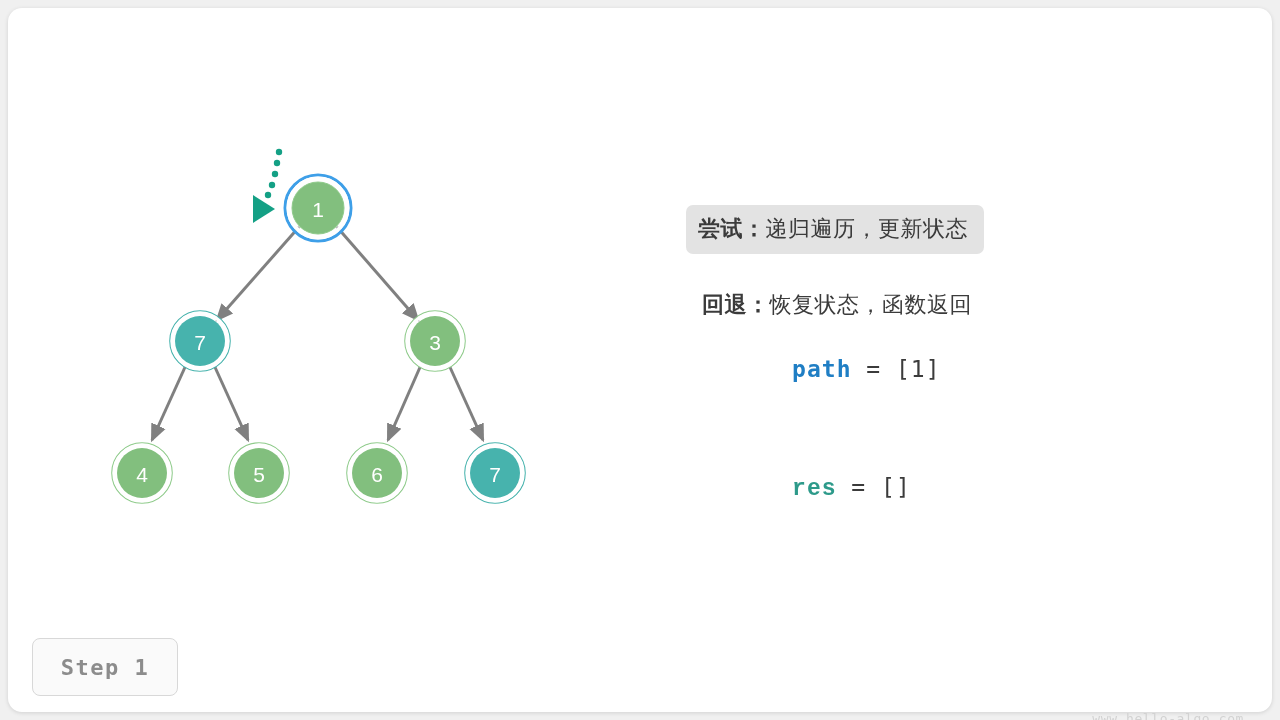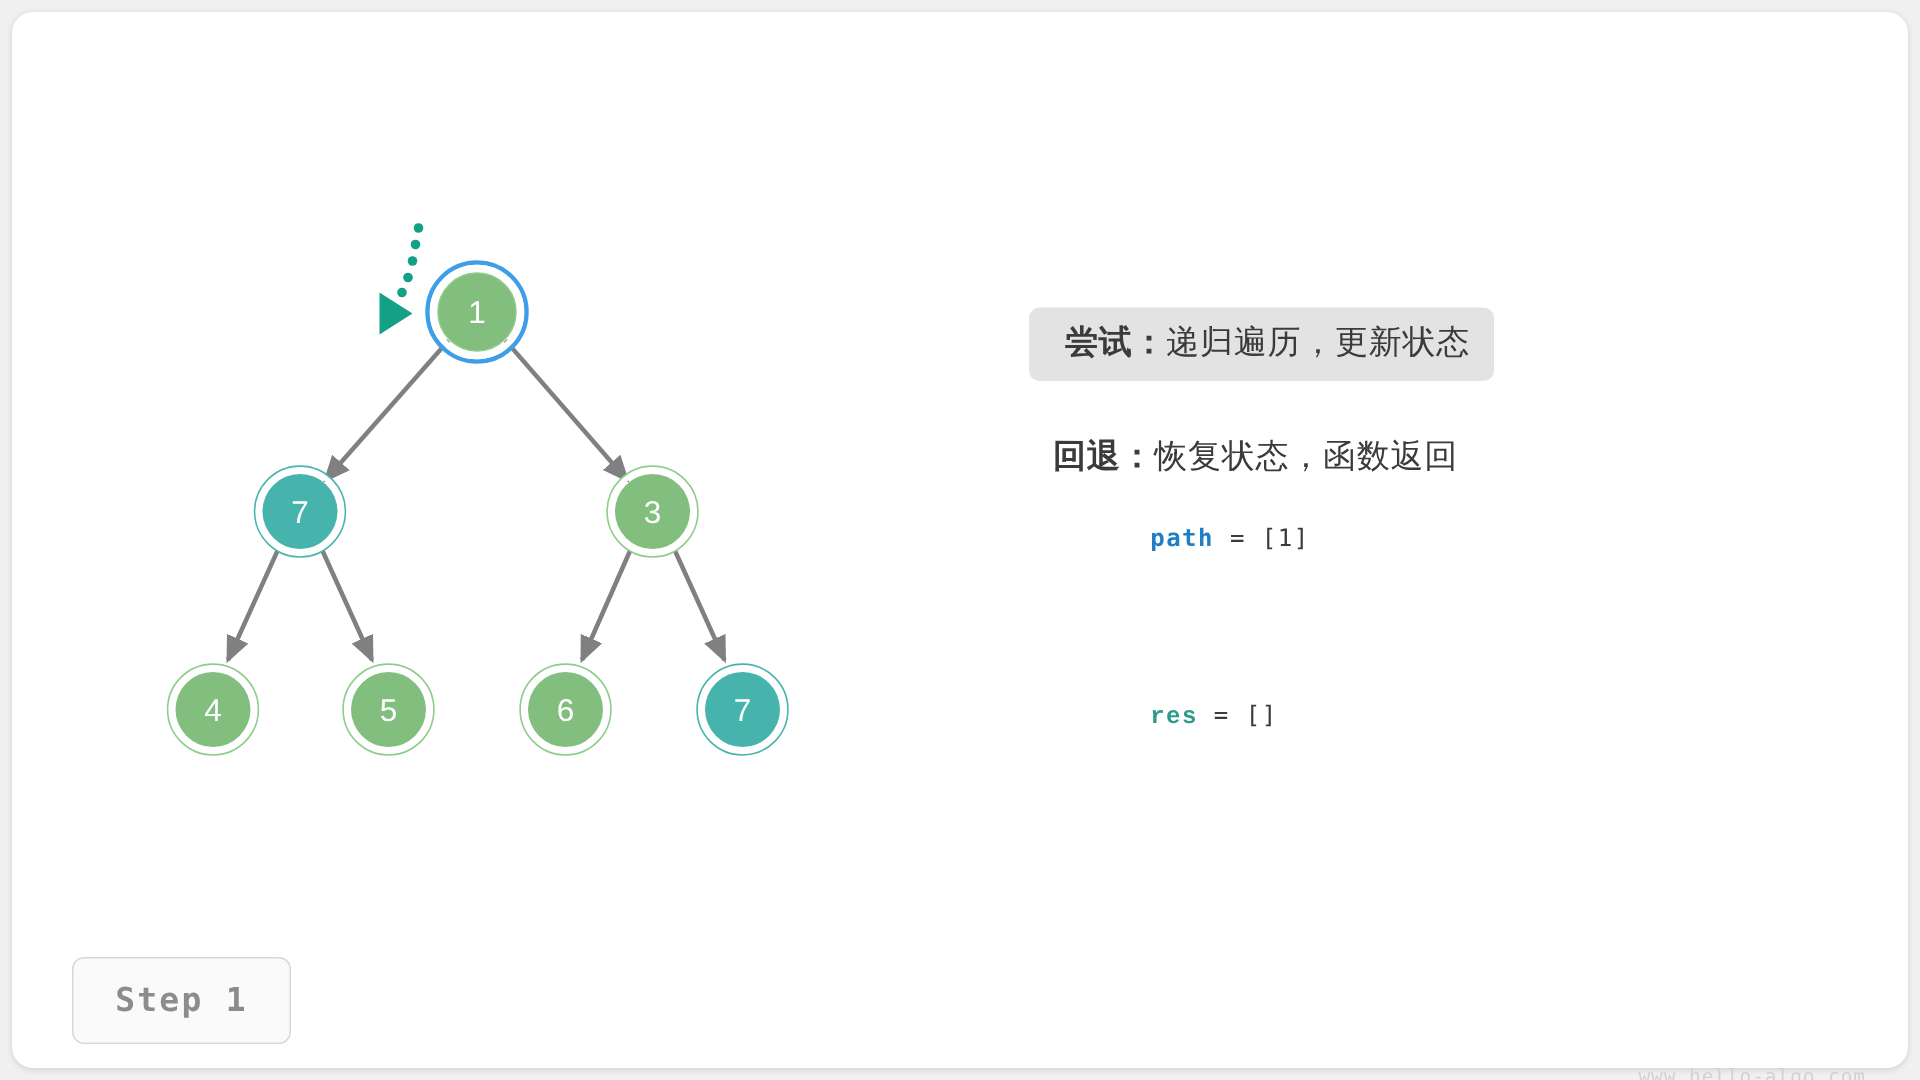--- a/index.html
+++ b/index.html
@@ -67,53 +67,53 @@
   }
   .cn-line .key {
     font-weight: bold;
   }
   .row-try {
     position: absolute;
     left: 0;
     top: 0;
     background: #e3e3e3;
     border-radius: 7px;
-    padding: 13px 16px 14px 24px;
+    padding: 13px 16px 14px 12px;
   }
   .row-back {
     position: absolute;
     left: 16px;
     top: 76px;
     padding: 13px 0 14px 0;
   }
   .code-line {
     position: absolute;
     left: 17px;
     font-family: "DejaVu Sans Mono", "Liberation Mono", monospace;
-    font-size: 16px;
+    font-size: 23px;
     letter-spacing: 1px;
     white-space: pre;
     color: #3b3b3b;
   }
   .code-path { top: 125px; }
   .code-res  { top: 243px; }
   .var-path {
     color: #1f7ec4;
     font-weight: bold;
   }
   .var-res {
     color: #2d9a8a;
     font-weight: bold;
     font-family: Liberation Mono, monospace;
   }
 
   
   #step-badge {
     position: absolute;
-    left: 48px;
+    left: 32px;
     top: 638px;
     width: 144px;
     height: 56px;
     border: 1px solid #d8d8d8;
     border-radius: 8px;
     background: #fafafa;
     display: flex;
     align-items: center;
     justify-content: center;
   }

